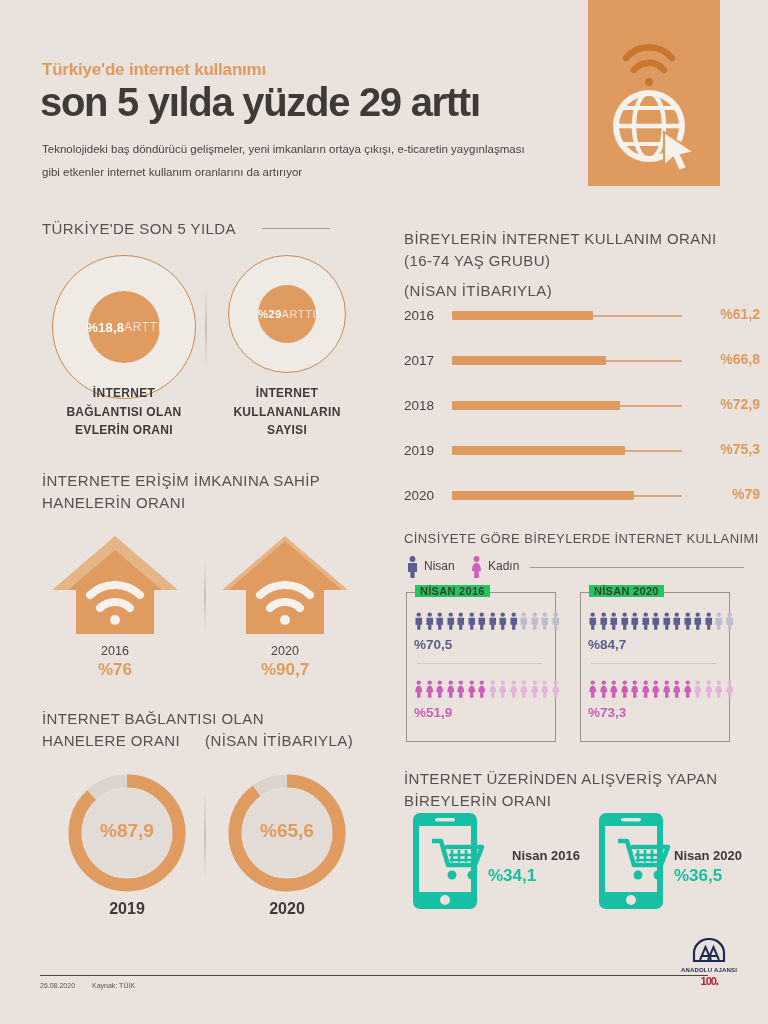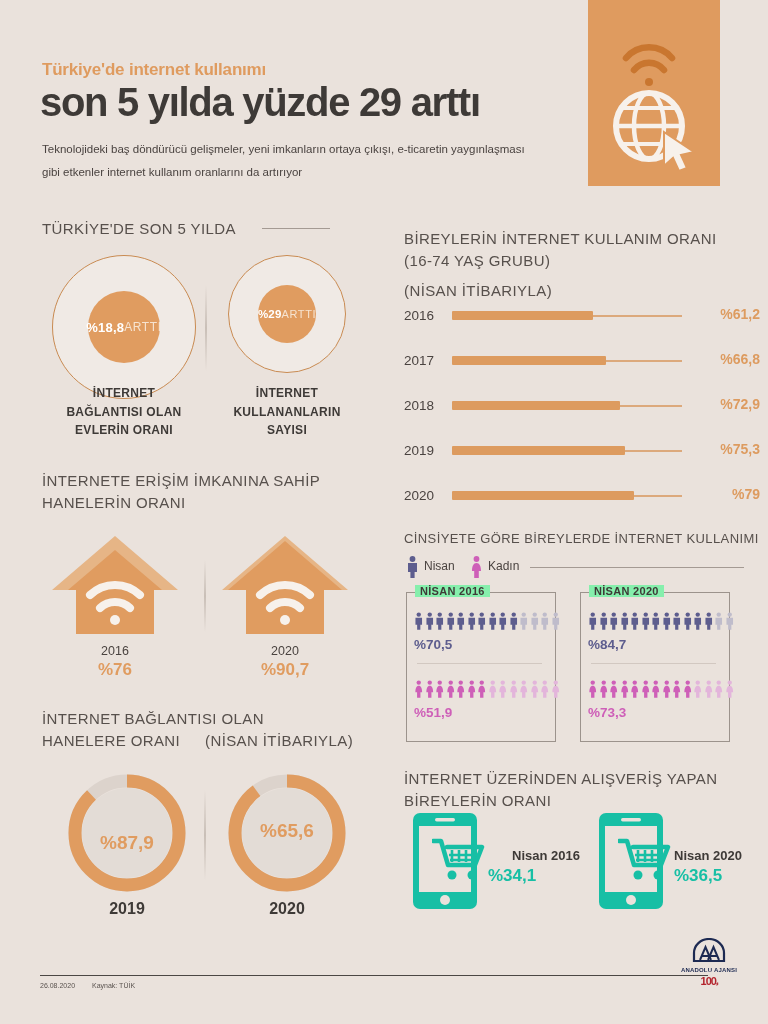--- a/index.html
+++ b/index.html
@@ -80,21 +80,21 @@
   .bar-track { position:absolute; left:48px; top:10px; width:230px; height:1.5px;
                background:#DCA97C; }
   .bar-fill  { position:absolute; left:48px; top:6px; height:9px;
                background:#DD9B5F; border-radius:1px; }
   .bar-val   { position:absolute; right:0; top:1px; font-size:14px; font-weight:bold;
                color:#DD9B5F; text-align:right;margin-left:40px; }
 
   
   .gbox { position:absolute; width:150px; height:150px; border:1px solid #9c938c; }
   .gbox-title {
-    position:absolute; top:-8px; left:8px; background:#86efac; padding:0 5px;
+    position:absolute; top:-8px; left:8px; background:#22c55e; padding:0 5px;
     font-size:11px; font-weight:bold; color:#3E3A37; letter-spacing:0.3px;
   }
   .ppl { position:absolute; left:7px; display:flex; gap:1px; }
   .gval { position:absolute; left:7px; font-size:13.5px; font-weight:bold; }
   .gsep { position:absolute; left:10px; width:125px; height:1px; background:#d2c8c1; }
   .legend-item { position:absolute; font-size:12px; color:#4a4340; }
 
   
   .shop-lbl { position:absolute; font-size:13px; font-weight:bold; color:#3E3A37; }
   .shop-val { position:absolute; font-size:17px; font-weight:bold; color:#17BFA5; }
@@ -189,21 +189,21 @@
 
   <div class="sec-title" style="left:42px; top:708px; white-space:pre-line;">İNTERNET BAĞLANTISI OLAN
 HANELERE ORANI</div>
   <div class="sec-title small" style="left:205px; top:730px;">(NİSAN İTİBARIYLA)</div>
 
   <svg style="position:absolute; left:62px; top:768px;" width="130" height="130" viewBox="0 0 130 130">
     <circle cx="65" cy="65" r="52" fill="none" stroke="#DCD3CC" stroke-width="13"></circle>
     <circle cx="65" cy="65" r="52" fill="none" stroke="#E09C60" stroke-width="13" stroke-dasharray="287.2 39.5" transform="rotate(-90 65 65)"></circle>
     <circle cx="65" cy="65" r="45" fill="#E3DCD6"></circle>
   </svg>
-  <div class="donut-val" style="left:62px; top:820px; width:130px;margin-top:12px;">%87,9</div>
+  <div class="donut-val" style="left:62px; top:820px; width:130px;">%87,9</div>
   <div class="donut-lbl" style="left:62px; top:900px; width:130px;">2019</div>
 
   <div class="vdiv" style="left:204px; top:790px; height:90px;"></div>
 
   <svg style="position:absolute; left:222px; top:768px;" width="130" height="130" viewBox="0 0 130 130">
     <circle cx="65" cy="65" r="52" fill="none" stroke="#DCD3CC" stroke-width="13"></circle>
     <circle cx="65" cy="65" r="52" fill="none" stroke="#E09C60" stroke-width="13" stroke-dasharray="293.7 33.0" transform="rotate(-90 65 65)"></circle>
     <circle cx="65" cy="65" r="45" fill="#E3DCD6"></circle>
   </svg>
   <div class="donut-val" style="left:222px; top:820px; width:130px;">%65,6</div>

